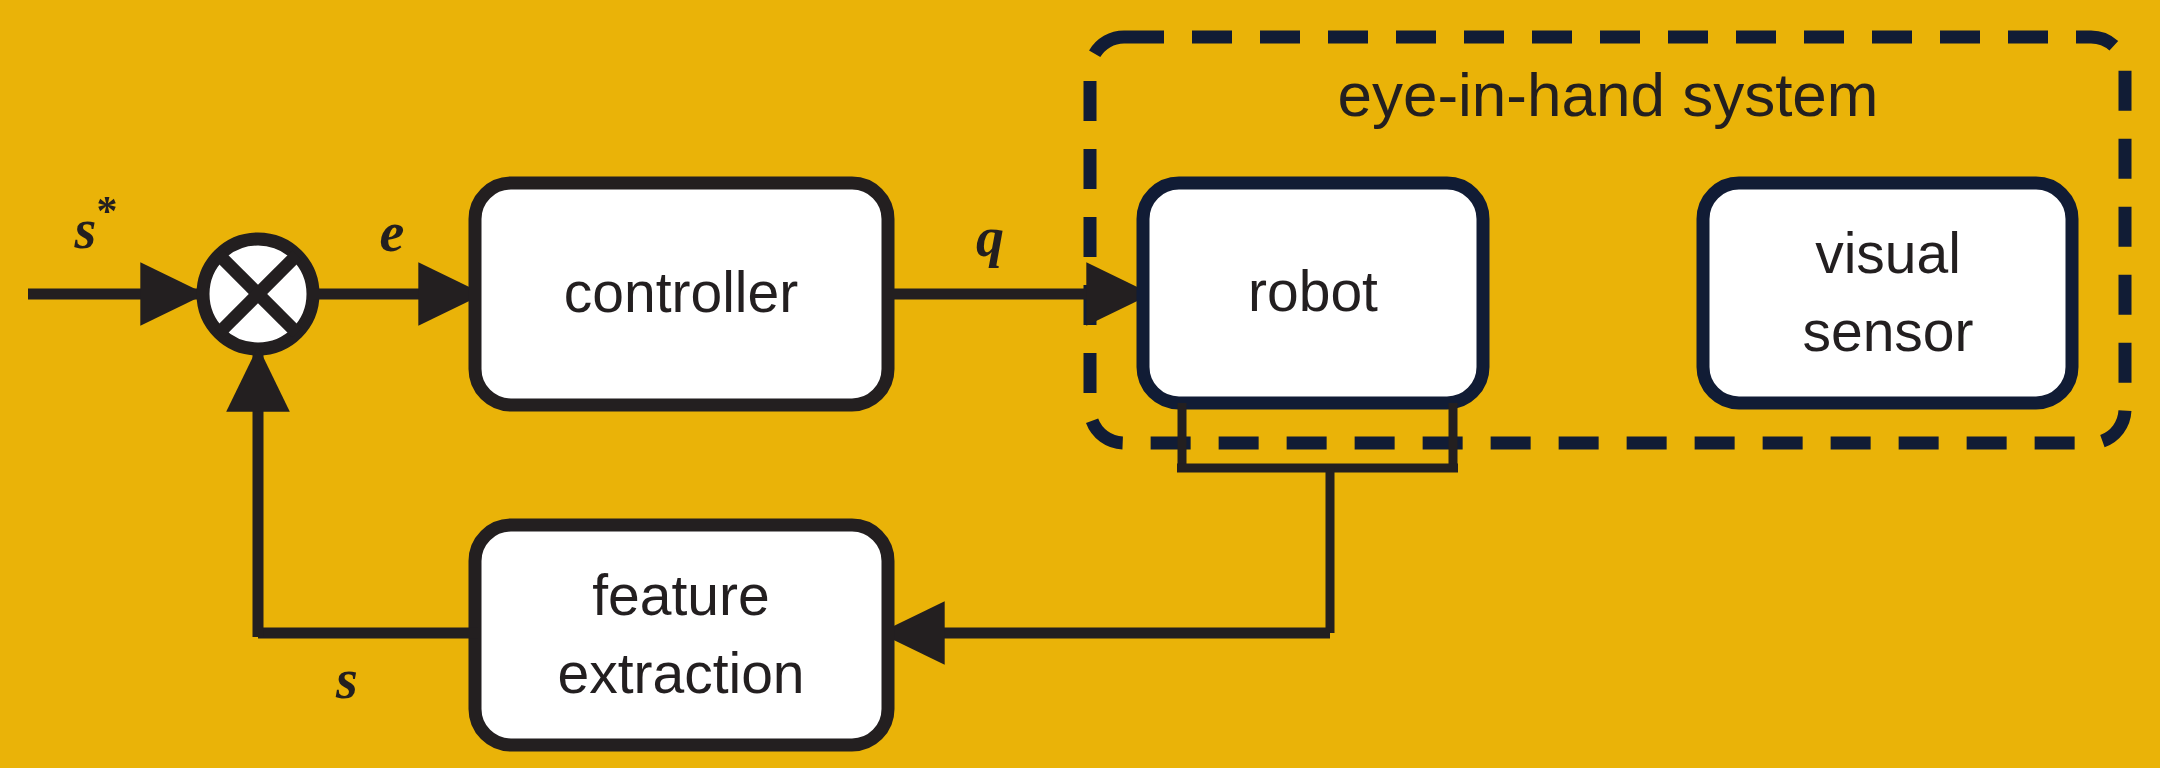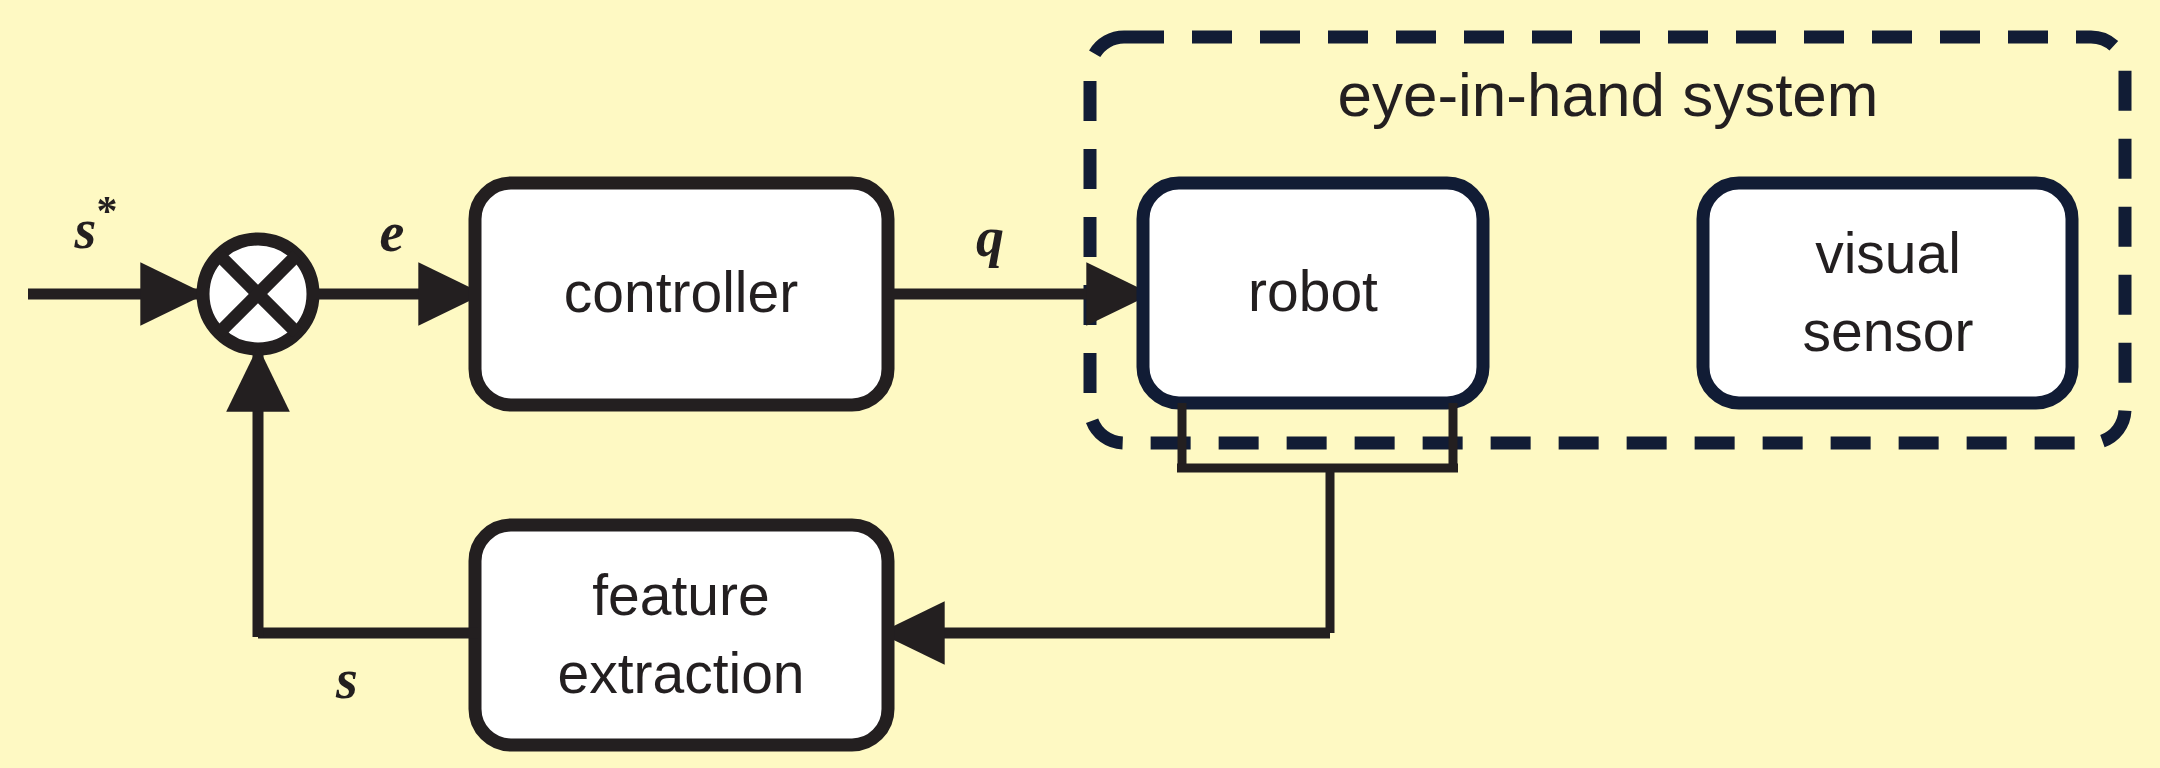--- a/index.html
+++ b/index.html
@@ -11,21 +11,21 @@
   body {
     width: 2160px;
     height: 768px;
     overflow: hidden;
     font-family: "Liberation Sans", sans-serif;
   }
   #diagram-root {
     position: relative;
     width: 2160px;
     height: 768px;
-    background: #fef9c3;
+    background: #eab308;
   }
   #diagram-svg {
     position: absolute;
     top: 0;
     left: 0;
     width: 2160px;
     height: 768px;
     display: block;
   }
   .blk-label {

